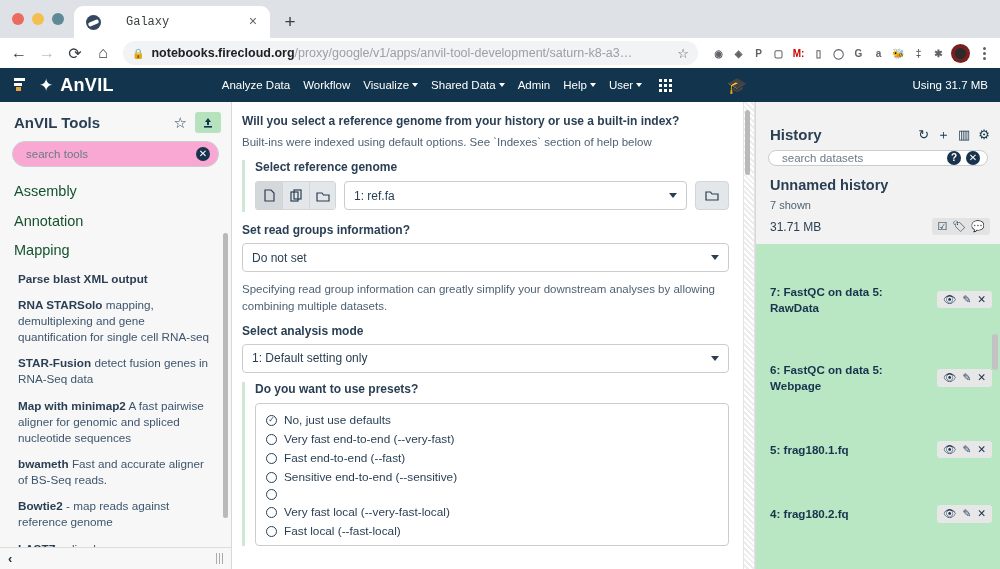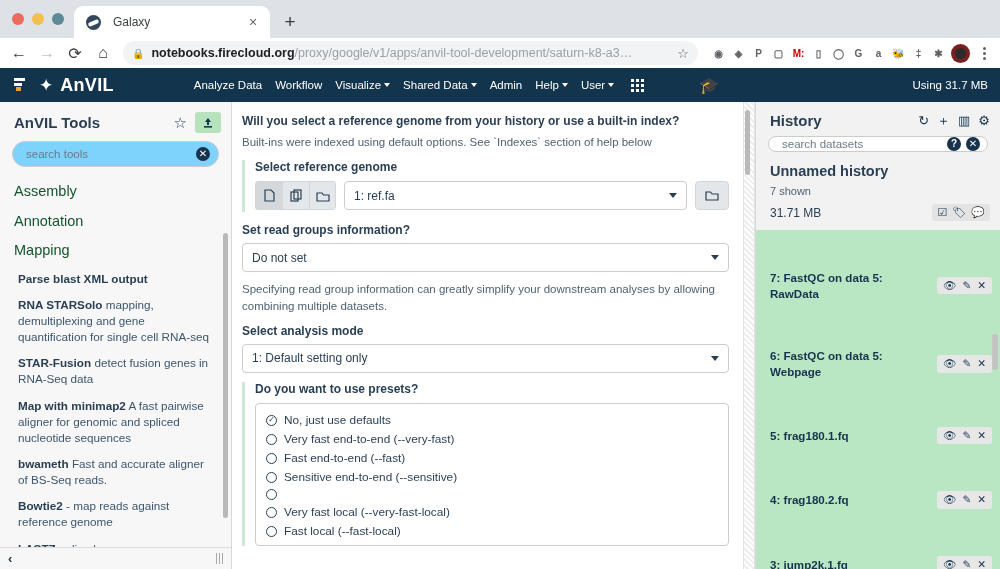--- a/index.html
+++ b/index.html
@@ -18,21 +18,21 @@
   }
   .traffic { display: flex; align-items: center; gap: 8px; height: 38px; padding: 0 10px 0 4px; }
   .dot { width: 12px; height: 12px; border-radius: 50%; }
   .dot.r { background: #ec6a5e; }
   .dot.y { background: #f3bf4f; }
   .dot.g { background: #5d8a96; }
 
   .tab {
     height: 32px; width: 196px; background: #fff;
     border-radius: 9px 9px 0 0; display: flex; align-items: center;
-    padding: 0 8px 0 12px; gap: 12px; position: relative;
+    padding: 0 8px 0 12px; gap: 25px; position: relative; font-family: Liberation Mono, monospace;
   }
   .tab-favicon {
     width: 15px; height: 15px; border-radius: 50%;
     background: #33475e; flex: none; position: relative;
   }
   .tab-favicon::after {
     content: ""; position: absolute; left: 2px; top: 6px; width: 11px; height: 4px;
     background: #fff; border-radius: 2px; transform: rotate(-22deg);
   }
   .tab-title {
@@ -92,21 +92,21 @@
   
   .masthead {
     height: 34px; background: #12344d; display: flex; align-items: center;
     padding: 0 12px; flex: none; color: #fff;
   }
   .brand { display: flex; align-items: center; gap: 7px; }
   .brand-logo { width: 20px; height: 20px; position: relative; }
   .brand-star { font-size: 17px; color: #fff; line-height: 1; }
   .brand-name { font-size: 18px; font-weight: 700; letter-spacing: .3px; }
 
-  .nav { display: flex; align-items: center; gap: 13px; margin-left: 80px; }
+  .nav { display: flex; align-items: center; gap: 13px; margin-left: 108px; }
   .navitem { font-size: 11.5px; color: #fff; display: flex; align-items: center; gap: 3px; }
   .caret {
     width: 0; height: 0; border-left: 3.5px solid transparent;
     border-right: 3.5px solid transparent; border-top: 4px solid #fff;
   }
   .grid-icon { display: grid; grid-template-columns: repeat(3,3px); gap: 2px; margin-left: 4px; }
   .grid-icon i { width: 3px; height: 3px; background: #fff; display: block; }
   .cap { margin-left: 42px; font-size: 16px; }
   .usage { margin-left: auto; font-size: 11.5px; color: #fff; }
 
@@ -123,21 +123,21 @@
   }
   .tp-title { font-size: 15px; font-weight: 700; color: #2a3f54; flex: 1; }
   .tp-star { font-size: 15px; color: #2a3f54; }
   .tp-upload {
     width: 26px; height: 21px; background: #b6e3bd; border-radius: 3px;
     display: flex; align-items: center; justify-content: center;
     font-size: 12px; color: #12344d;
   }
   .tp-search {
     margin: 2px 12px 10px 12px; height: 26px; border: 1px solid #ccc;
-    border-radius: 14px; background: #7dd3fc; display: flex; align-items: center;
+    border-radius: 14px; background: #f9a8d4; display: flex; align-items: center;
     padding: 0 8px 0 13px;
   }
   .tp-search input {
     flex: 1; border: 0; outline: 0; font-size: 11.5px; color: #5b6b7c;
     background: transparent; font-family: inherit;
   }
   .tp-search input::placeholder { color: #6b7a88; }
   .clear-x {
     width: 14px; height: 14px; border-radius: 50%; background: #17334d;
     color: #fff; font-size: 10px; display: flex; align-items: center;
@@ -219,21 +219,21 @@
     position: absolute; right: 0; top: 0; bottom: 0; width: 12px;
     background: repeating-linear-gradient(45deg,#fff 0 2px,#ededed 2px 4px);
     border-left: 1px solid #e3e3e3; border-right: 1px solid #e3e3e3;
   }
 
   
   .history {
     width: 245px; flex: none; background: #f2f2f2; border-left: 1px solid #d8d8d8;
     display: flex; flex-direction: column; position: relative;
   }
-  .h-head { display: flex; align-items: center; padding: 10px 10px 7px 14px; gap: 8px; }
+  .h-head { display: flex; align-items: center; padding: 24px 10px 7px 14px; gap: 8px; }
   .h-title { font-size: 15px; font-weight: 700; color: #2a3f54; flex: 1; }
   .h-icn { font-size: 13px; color: #12344d; line-height: 1; }
   .h-search {
     margin: 0 12px 9px 12px; height: 30px; border: 1px solid #ccc; border-radius: 14px;
     background: #fff; display: flex; align-items: center; padding: 0 7px 0 13px; gap: 5px;
   }
   .h-search input {
     flex: 1; border: 0; outline: 0; font-size: 11.5px; color: #5b6b7c;
     background: transparent; font-family: inherit;
   }

